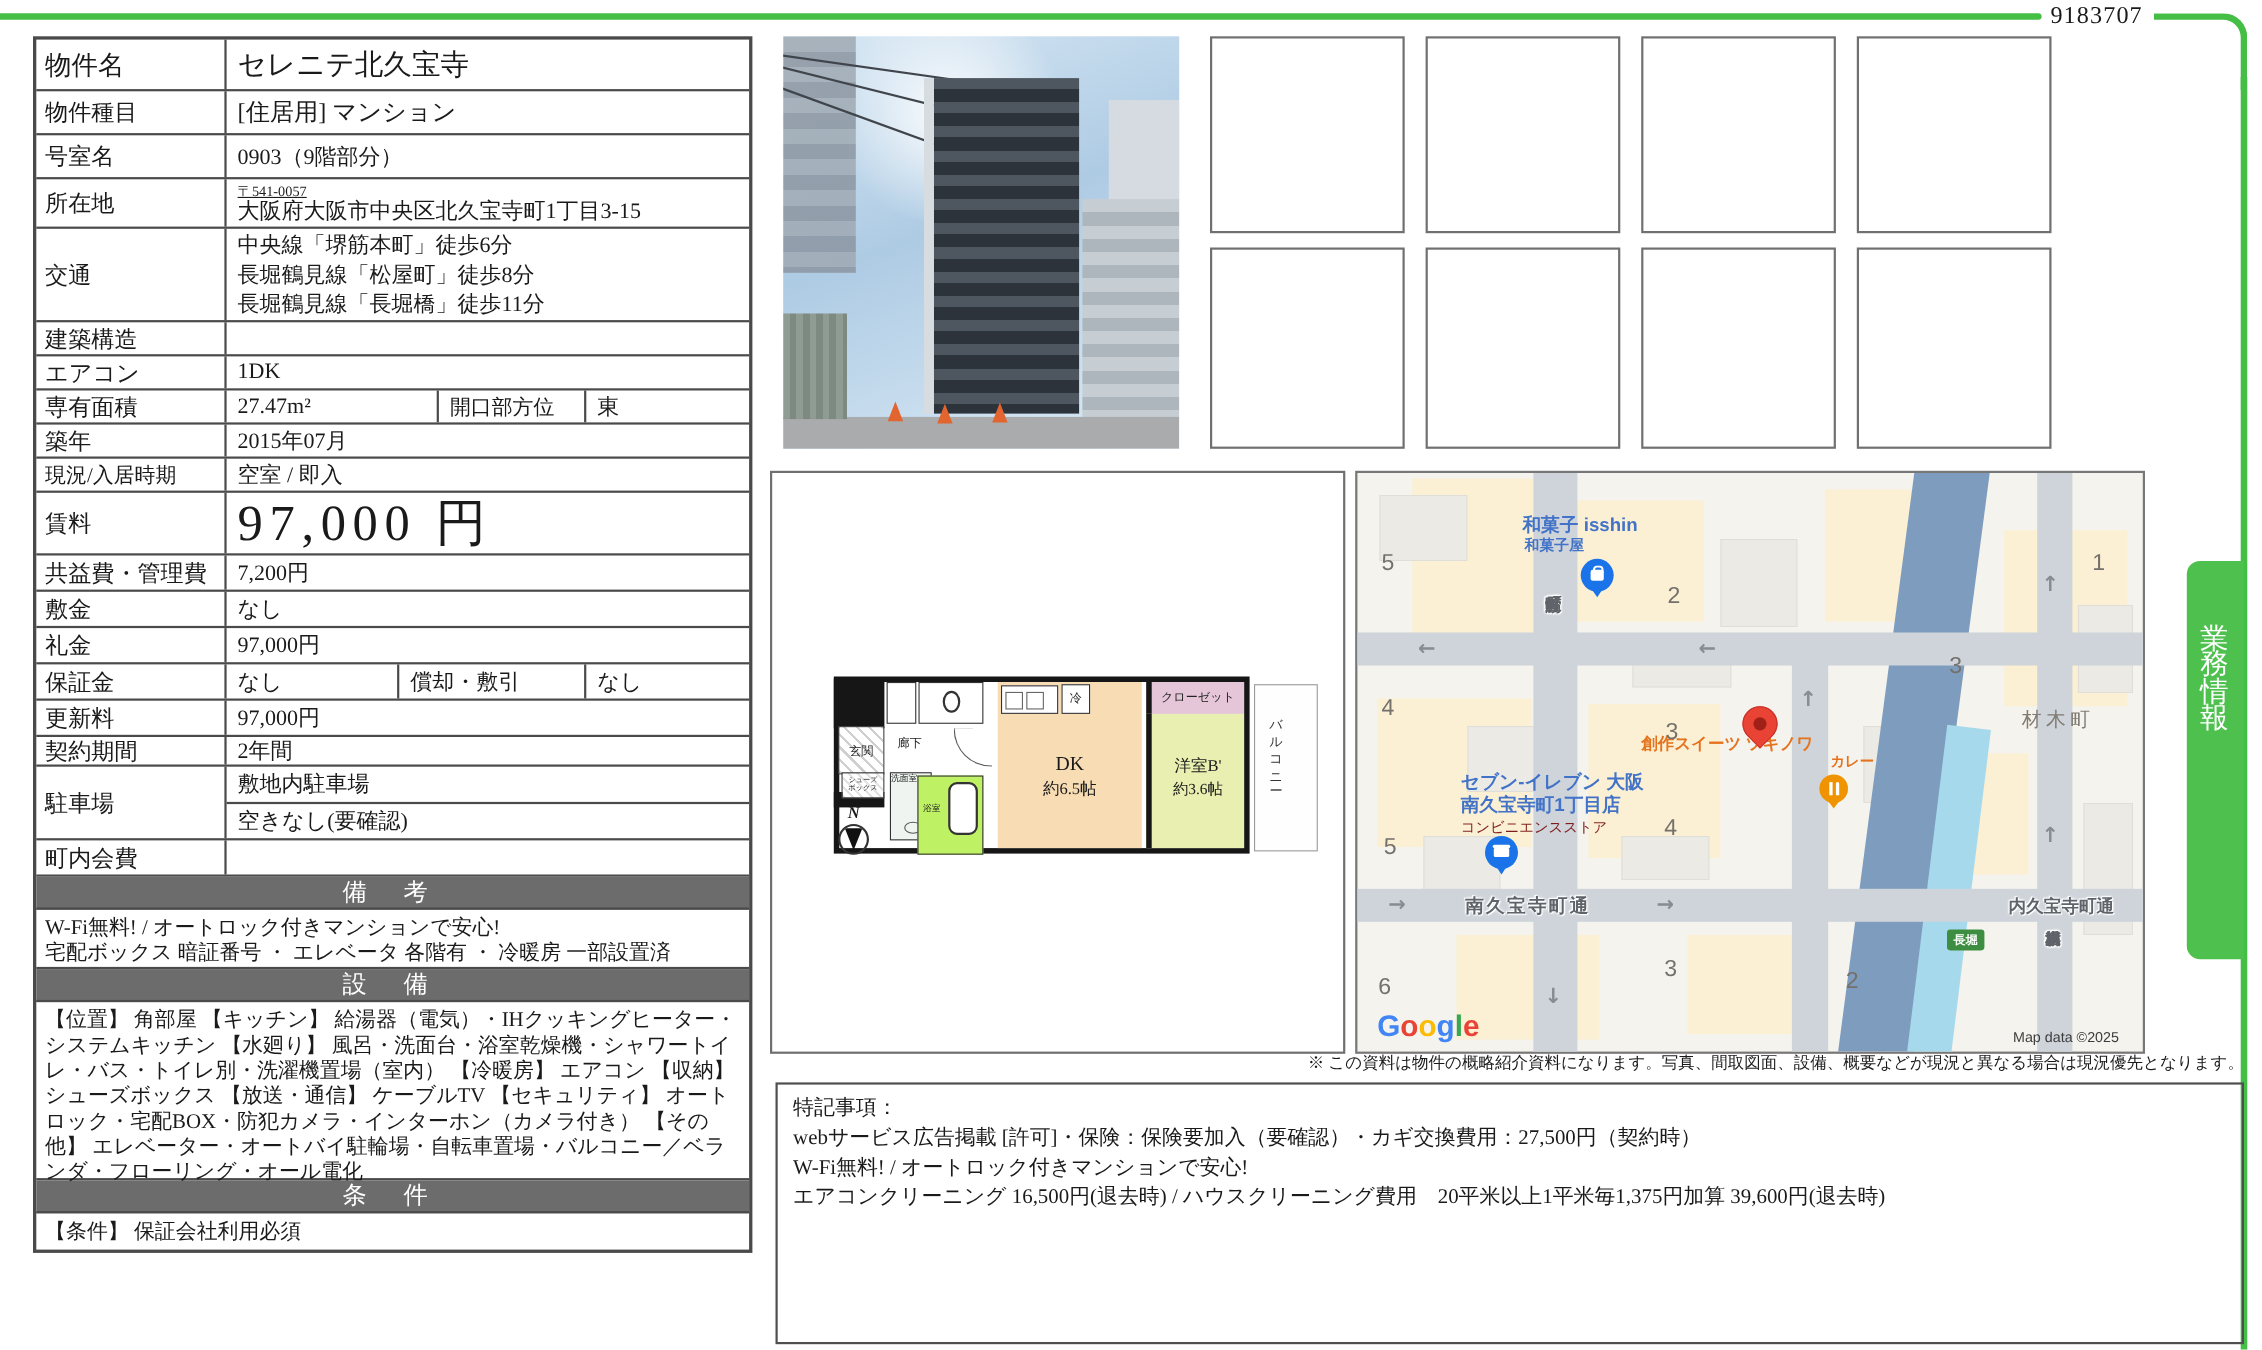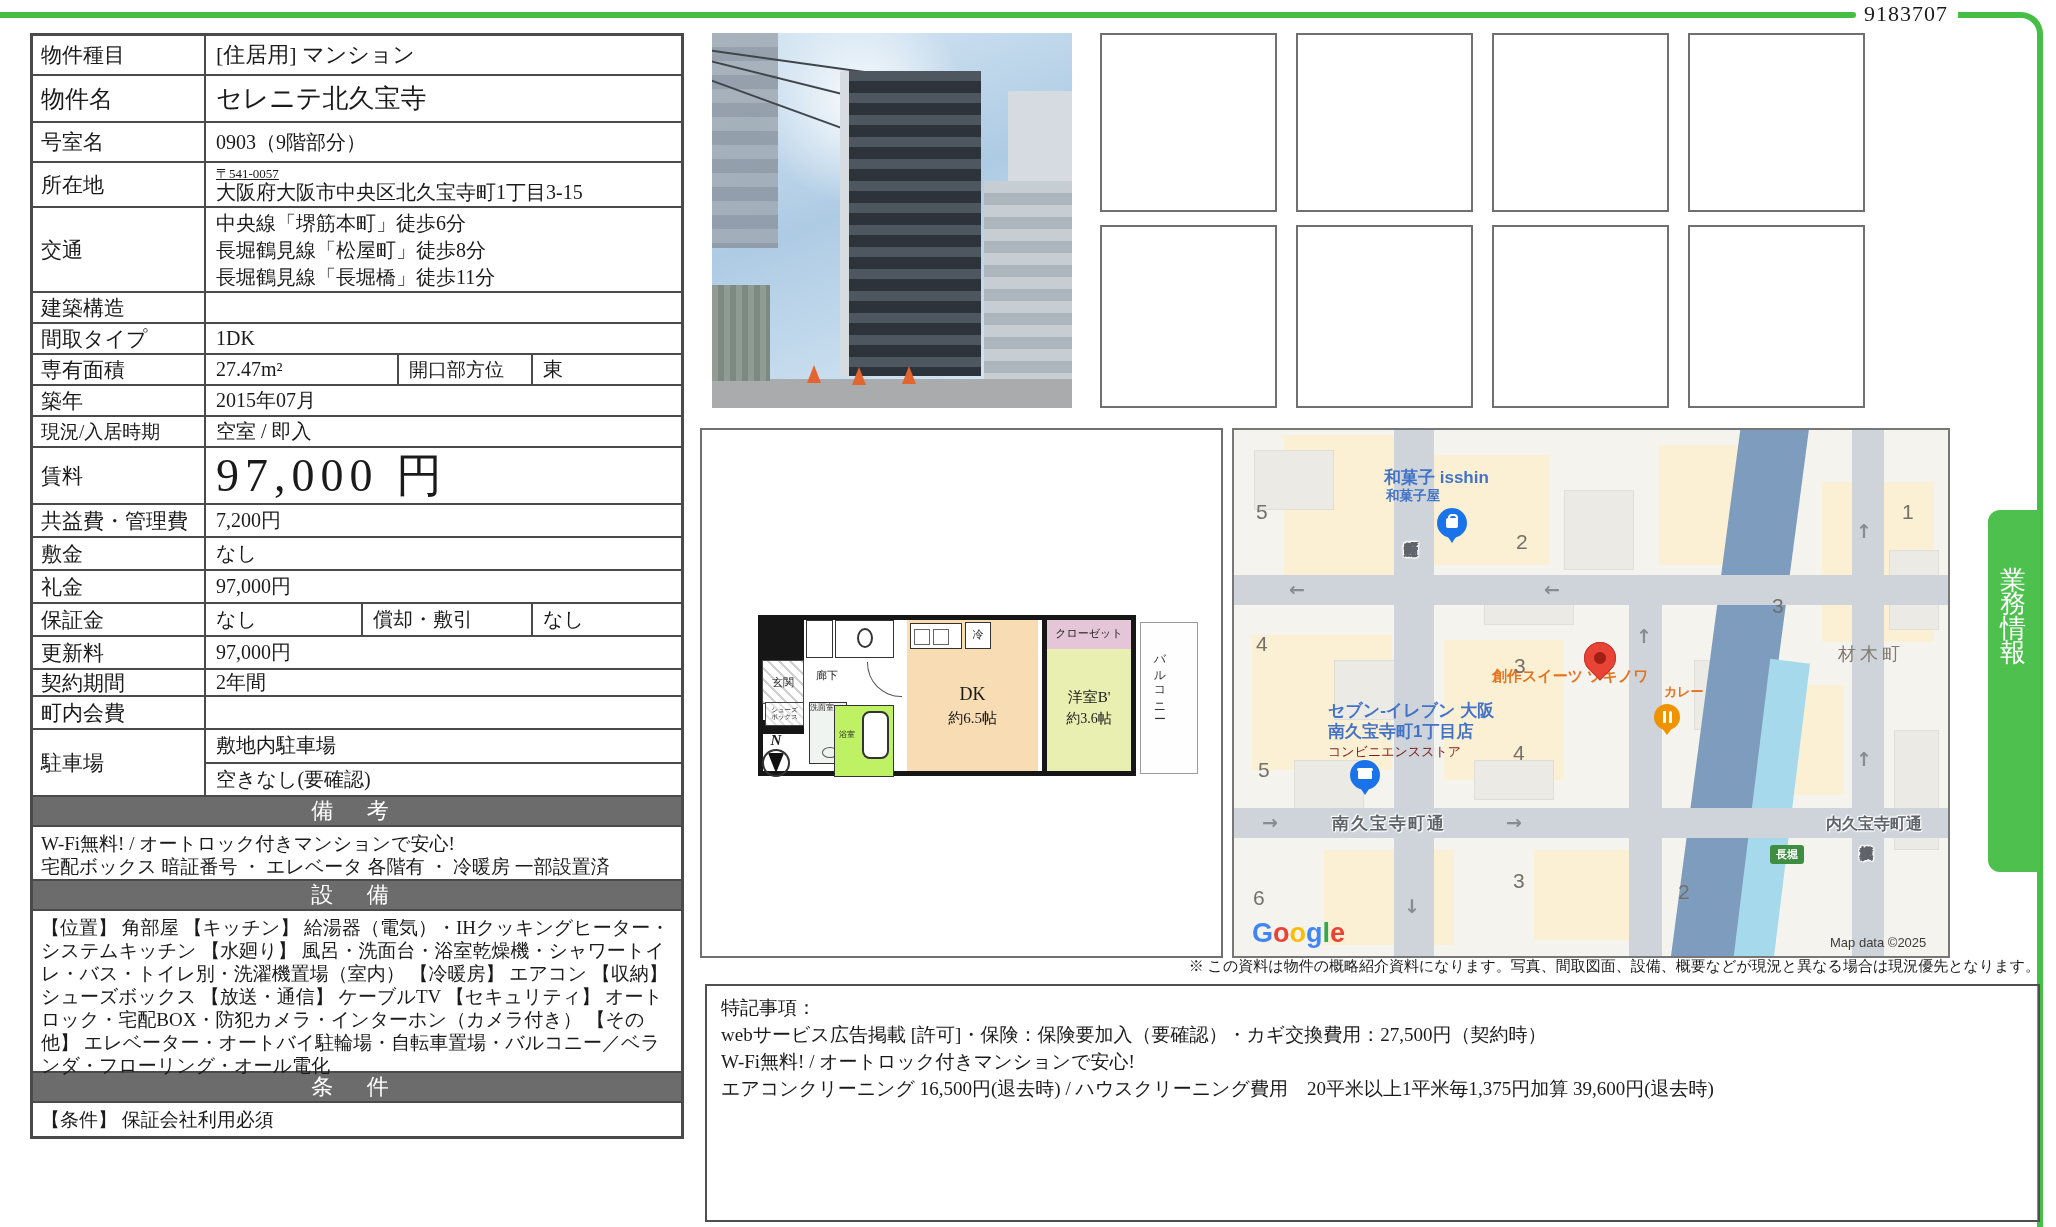--- a/index.html
+++ b/index.html
@@ -84,27 +84,27 @@
 
 <div class="abs gline-top"></div>
 <div class="abs docnum">9183707</div>
 <div class="abs gcorner"></div>
 <div class="abs gline-right"></div>
 <div class="abs side-tab">
     <span>業務情報</span>
   </div>
 
 <div class="abs ptable">
+  <div class="trow" style="height:47px">
+    <div class="tlabel" style="font-size:24px">物件名</div>
+    <div class="tval" style="font-size:26px">セレニテ北久宝寺</div>
+  </div>
   <div class="trow" style="height:40px">
     <div class="tlabel">物件種目</div>
     <div class="tval" style="font-size:22px">[住居用]  マンション</div>
-  </div>
-  <div class="trow" style="height:47px">
-    <div class="tlabel" style="font-size:24px">物件名</div>
-    <div class="tval" style="font-size:26px">セレニテ北久宝寺</div>
   </div>
   <div class="trow" style="height:40px">
     <div class="tlabel">号室名</div>
     <div class="tval">0903（9階部分）</div>
   </div>
   <div class="trow" style="height:45px">
     <div class="tlabel">所在地</div>
     <div class="tval" style="display:block;padding-top:3px">
       <div class="postal">〒541-0057</div>
       <div class="addrline">大阪府大阪市中央区北久宝寺町1丁目3-15</div>
@@ -115,21 +115,21 @@
     <div class="tval" style="display:block;padding-top:2px">
       <div class="acc">中央線「堺筋本町」徒歩6分</div>
       <div class="acc">長堀鶴見線「松屋町」徒歩8分</div>
       <div class="acc">長堀鶴見線「長堀橋」徒歩11分</div>
     </div>
   </div>
   <div class="trow" style="height:31px">
     <div class="tlabel">建築構造</div>
   </div>
   <div class="trow" style="height:31px">
-    <div class="tlabel">間取タイプ</div>
+    <div class="tlabel">エアコン</div>
     <div class="tval">1DK</div>
   </div>
   <div class="trow" style="height:31px">
     <div class="tlabel">専有面積</div>
     <div class="subcell" style="width:193px;flex:0 0 193px">27.47m²</div>
     <div class="subcell" style="width:134px;flex:0 0 134px;font-size:19px">開口部方位</div>
     <div class="tval">東</div>
   </div>
   <div class="trow" style="height:31px">
     <div class="tlabel">築年</div>
@@ -161,31 +161,31 @@
     <div class="subcell" style="width:170px;flex:0 0 170px">償却・敷引</div>
     <div class="tval">なし</div>
   </div>
   <div class="trow" style="height:33px">
     <div class="tlabel">更新料</div>
     <div class="tval">97,000円</div>
   </div>
   <div class="trow" style="height:27px">
     <div class="tlabel">契約期間</div>
     <div class="tval">2年間</div>
-  </div>
-  <div class="trow" style="height:33px">
-    <div class="tlabel">町内会費</div>
-    <div class="tval"></div>
   </div>
   <div class="trow" style="height:67px">
     <div class="tlabel">駐車場</div>
     <div style="flex:1;display:flex;flex-direction:column">
       <div class="tval" style="height:33px;border-bottom:2px solid #4a4a4a">敷地内駐車場</div>
       <div class="tval" style="height:32px">空きなし(要確認)</div>
     </div>
+  </div>
+  <div class="trow" style="height:33px">
+    <div class="tlabel">町内会費</div>
+    <div class="tval"></div>
   </div>
   <div class="hdr" style="height:28px">備 考</div>
   <div class="bodytext" style="height:54px;border-bottom:2px solid #4a4a4a">
     <div>W-Fi無料! / オートロック付きマンションで安心!</div>
     <div>宅配ボックス 暗証番号 ・ エレベータ 各階有 ・ 冷暖房 一部設置済</div>
   </div>
   <div class="hdr" style="height:28px">設 備</div>
   <div class="bodytext" style="height:162px;border-bottom:2px solid #4a4a4a;line-height:23px">【位置】 角部屋 【キッチン】 給湯器（電気）・IHクッキングヒーター・システムキッチン 【水廻り】 風呂・洗面台・浴室乾燥機・シャワートイレ・バス・トイレ別・洗濯機置場（室内） 【冷暖房】 エアコン 【収納】 シューズボックス 【放送・通信】 ケーブルTV 【セキュリティ】 オートロック・宅配BOX・防犯カメラ・インターホン（カメラ付き） 【その他】 エレベーター・オートバイ駐輪場・自転車置場・バルコニー／ベランダ・フローリング・オール電化</div>
   <div class="hdr" style="height:28px">条 件</div>
   <div class="bodytext" style="height:33px">【条件】 保証会社利用必須</div>

